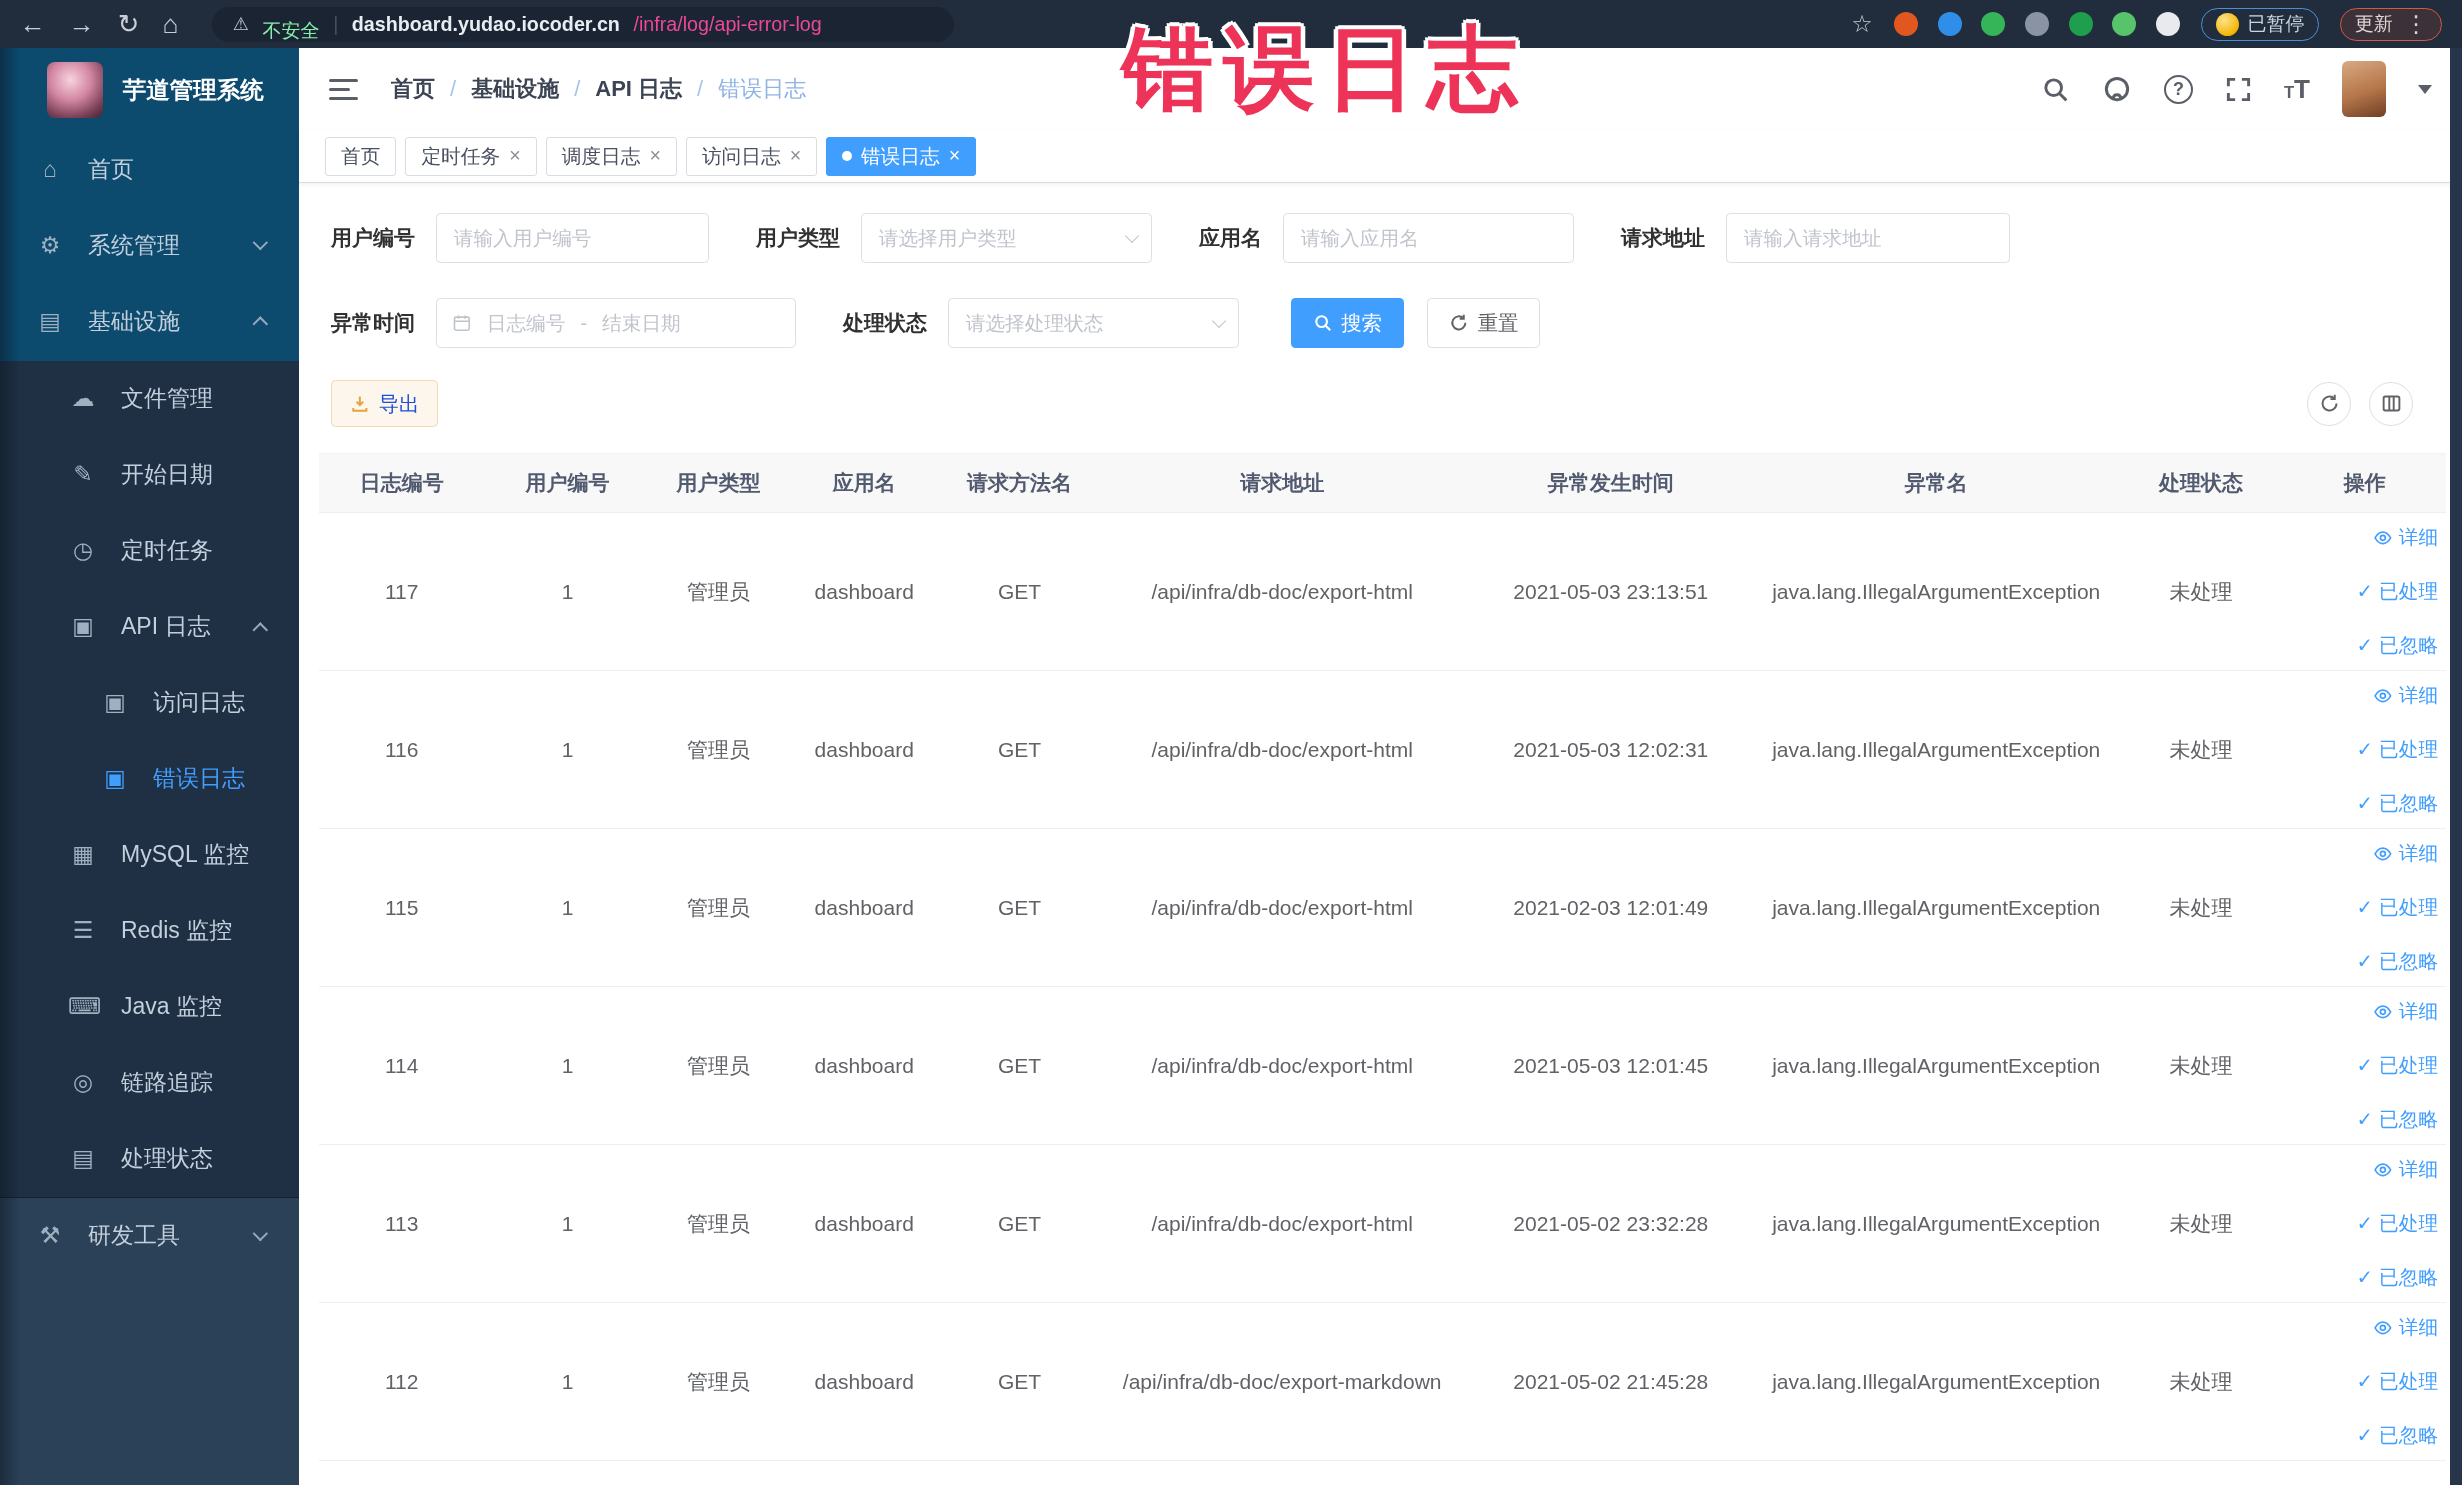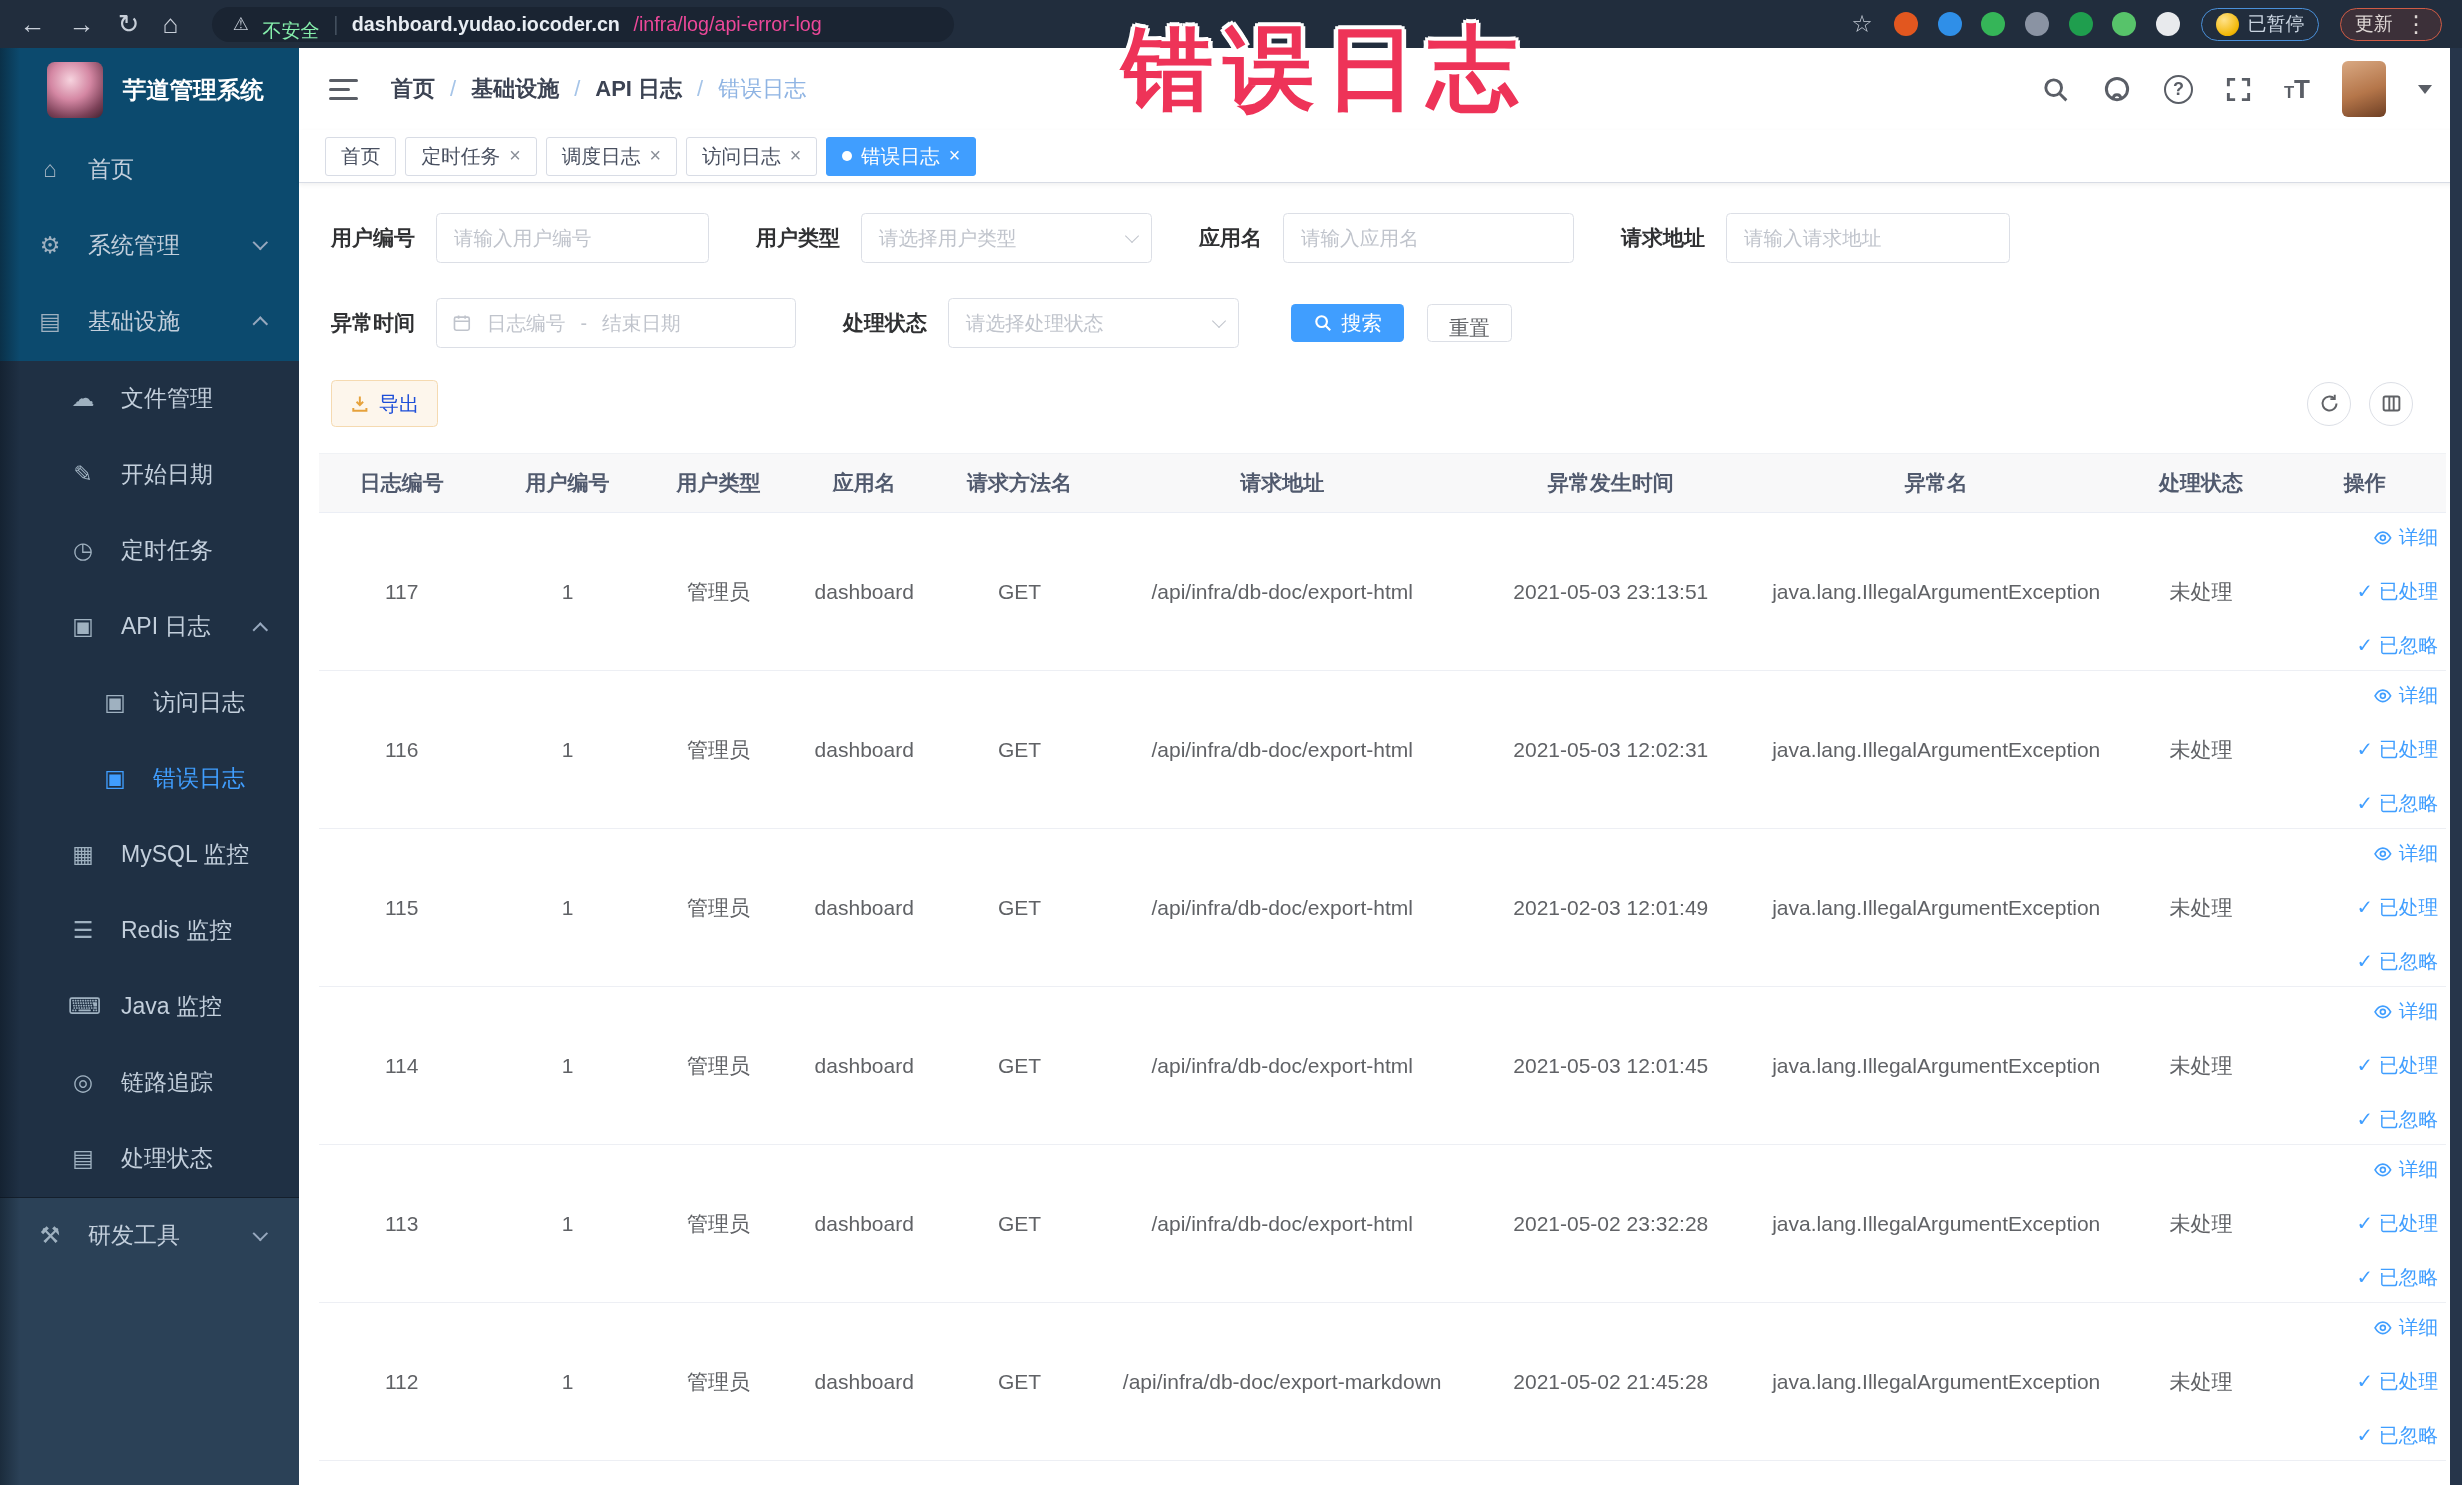--- a/index.html
+++ b/index.html
@@ -100,24 +100,24 @@
   .w360{width:273px} .w375{width:284px} .w385{width:291px}
   .sel { height:50px; border:1.5px solid #dcdfe6; border-radius:4.5px; padding:0 16.7px; background:#fff;
     display:flex; align-items:center; justify-content:space-between; cursor:pointer; }
   .ph { color:#c0c4cc; font-size:19.7px; }
   .sel-caret { width:9.8px; height:9.8px; border-right:1.9px solid #c0c4cc; border-bottom:1.9px solid #c0c4cc;
     transform:rotate(45deg) translateY(-3px); }
   .rangebox { width:360px; height:50px; border:1.5px solid #dcdfe6; border-radius:4.5px; padding:0 15px;
     display:flex; align-items:center; gap:15px; background:#fff; }
   .rangebox .ph { flex:0 0 auto; }
   .range-sep { color:#c0c4cc; font-size:19.7px; }
-  .btn { height:38px; border-radius:4.5px; display:inline-flex; align-items:center; gap:9px;
+  .btn { height:50px; border-radius:4.5px; display:inline-flex; align-items:center; gap:9px;
     font-size:20.4px; padding:0 21px; cursor:pointer; border:1.5px solid transparent; }
   .btn-primary { background:#409eff; color:#fff; margin-left:4.5px; }
-  .btn-plain { background:#fff; color:#606266; border-color:#dcdfe6; margin-left:23px;flex-direction:column; }
+  .btn-plain { background:#fff; color:#606266; border-color:#dcdfe6; margin-left:23px; }
 
   
   .toolbar { display:flex; align-items:center; padding:0 32px 0 32px; margin-top:32px; }
   .btn-export { height:47px; padding:0 18px; background:#fdf6ec; border:1.5px solid #f5dab1;
     color:#1d4ed8; font-size:20.4px; }
   .tool-right { margin-left:auto; display:flex; gap:18px; padding-right:16.7px; }
   .circle-btn { width:44px; height:44px; border-radius:50%; border:1.5px solid #dcdfe6; background:#fff;
     display:flex; align-items:center; justify-content:center; color:#606266; font-size:21px; cursor:pointer; }
 
   

